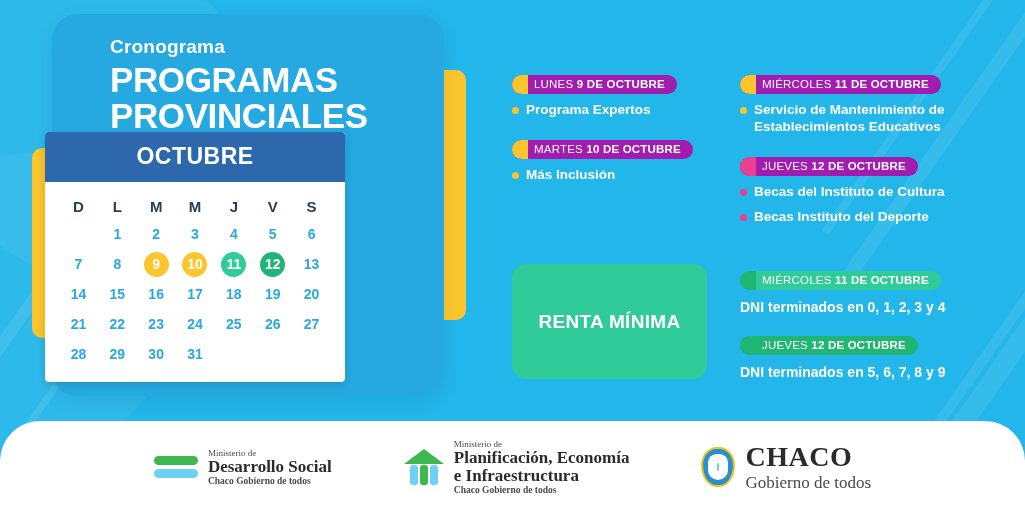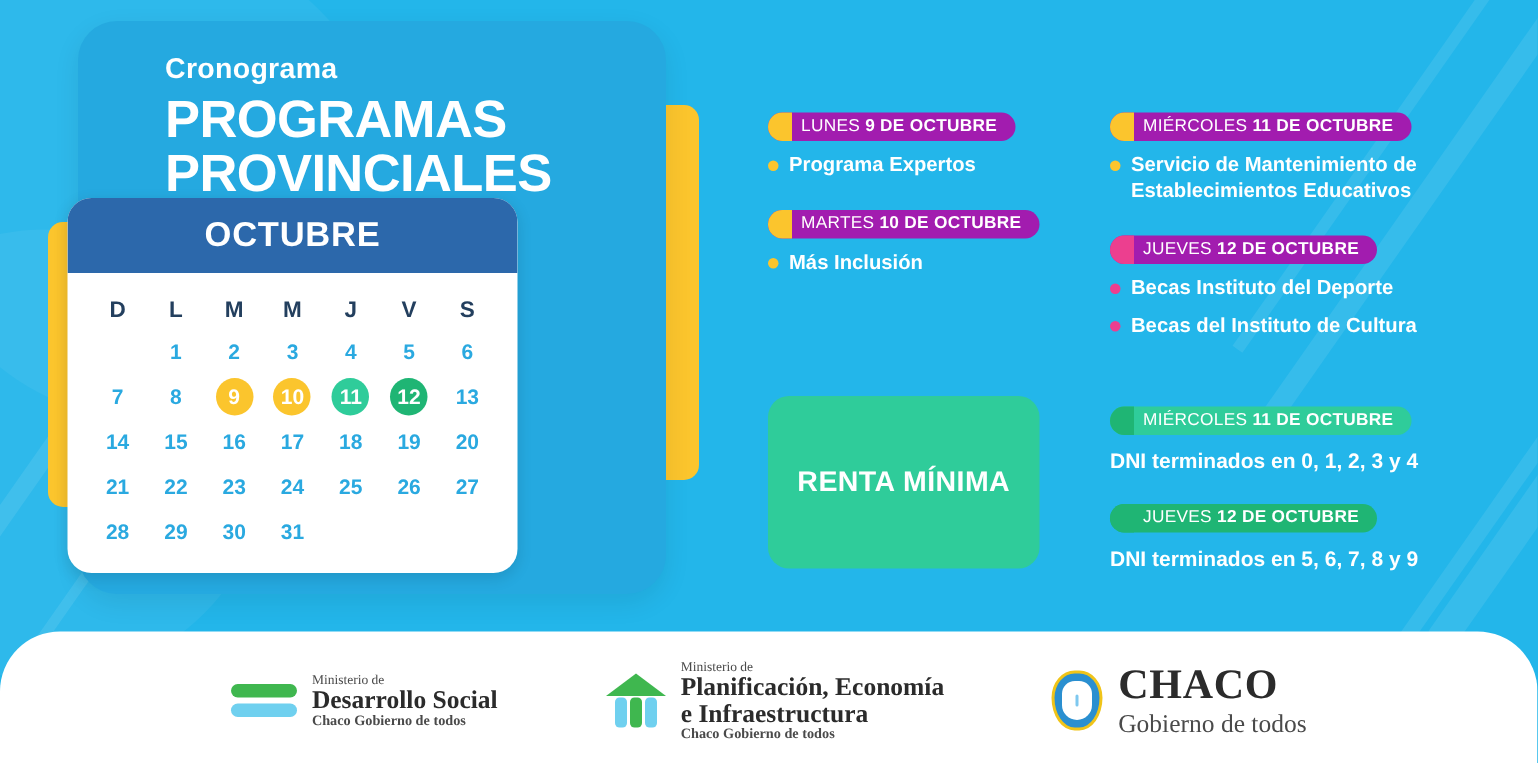--- a/index.html
+++ b/index.html
@@ -35,21 +35,21 @@
   .card {
     position: absolute; left: 52px; top: 14px; width: 392px; height: 382px;
     background: #25a9e0; border-radius: 26px;
     box-shadow: 0 6px 18px rgba(0,0,0,0.08);
   }
   .crono { color:#fff; font-size: 19px; font-weight: bold; margin: 22px 0 0 58px; letter-spacing:.2px;}
   .big-title { color:#fff; font-size: 35px; font-weight: bold; line-height: 1.02;
                margin: 4px 0 0 58px; letter-spacing: -0.4px; }
   .cal {
     position: absolute; left: 45px; top: 132px; width: 300px; height: 250px;
-    background: #fff; border-radius: 16px; overflow: hidden;
+    background: #fff; border-radius: 4px; overflow: hidden;
     box-shadow: 0 3px 10px rgba(0,0,0,0.12);
   }
   .cal-head {
     background: #2c68ab; color: #fff; text-align: center;
     font-size: 23px; font-weight: bold; padding: 11px 0 12px; letter-spacing: .5px;
   }
   .cal-body { padding: 10px 14px 12px; }
   .grid7 { display: grid; grid-template-columns: repeat(7, 1fr); }
   .dow { text-align: center; color: #233f5e; font-weight: bold; font-size: 15px; padding: 6px 0 4px; }
   .day {
@@ -86,21 +86,21 @@
   .item { color: #fff; font-size: 13.5px; font-weight: bold; line-height: 1.25;
           margin: 8px 0 0 0; padding-left: 14px; position: relative; }
   .item .dot {
     position: absolute; left: 0; top: 5px; width: 7px; height: 7px; border-radius: 50%;
   }
   .d-yellow { background: #fbc52d; }
   .d-pink { background: #ec3f8f; }
   .group { margin-bottom: 20px; }
 
   .renta {
-    position: absolute; left: 0; top: 190px; width: 181px; height: 115px;
+    position: absolute; left: 0; top: 190px; width: 195px; height: 115px;
     background: #2fcc9a; border-radius: 14px; color: #fff;
     display: flex; flex-direction: column; align-items: center; justify-content: center;
   }
   .renta .l1 { font-size: 19px; font-weight: bold; letter-spacing: .3px;}
   .renta .l2 { font-size: 25px; font-weight: bold; letter-spacing: .2px; margin-top: 1px;}
 
   .dni { color: #fff; font-size: 14px; font-weight: bold; margin-top: 9px; }
 
   
   .footer {
@@ -243,25 +243,25 @@
       </div>
     </div>
 
     <div class="group">
       <div class="tag tag-blue tag-pad">
         <span class="cap cap-pink"></span>
         <span class="wk">JUEVES </span><span>12 DE OCTUBRE</span>
       </div>
       <div class="item">
         <span class="dot d-pink"></span>
+        <span>Becas del Instituto de Cultura</span>
+      </div>
+      <div class="item">
+        <span class="dot d-pink"></span>
         <span>Becas Instituto del Deporte</span>
-      </div>
-      <div class="item">
-        <span class="dot d-pink"></span>
-        <span>Becas del Instituto de Cultura</span>
       </div>
     </div>
 
     <div style="margin-top:44px;">
       <div class="tag tag-teal tag-pad">
         <span class="cap cap-green" style="background:#1fb574"></span>
         <span class="wk">MIÉRCOLES </span><span>11 DE OCTUBRE</span>
       </div>
       <div class="dni">DNI terminados en 0, 1, 2, 3 y 4</div>
     </div>

